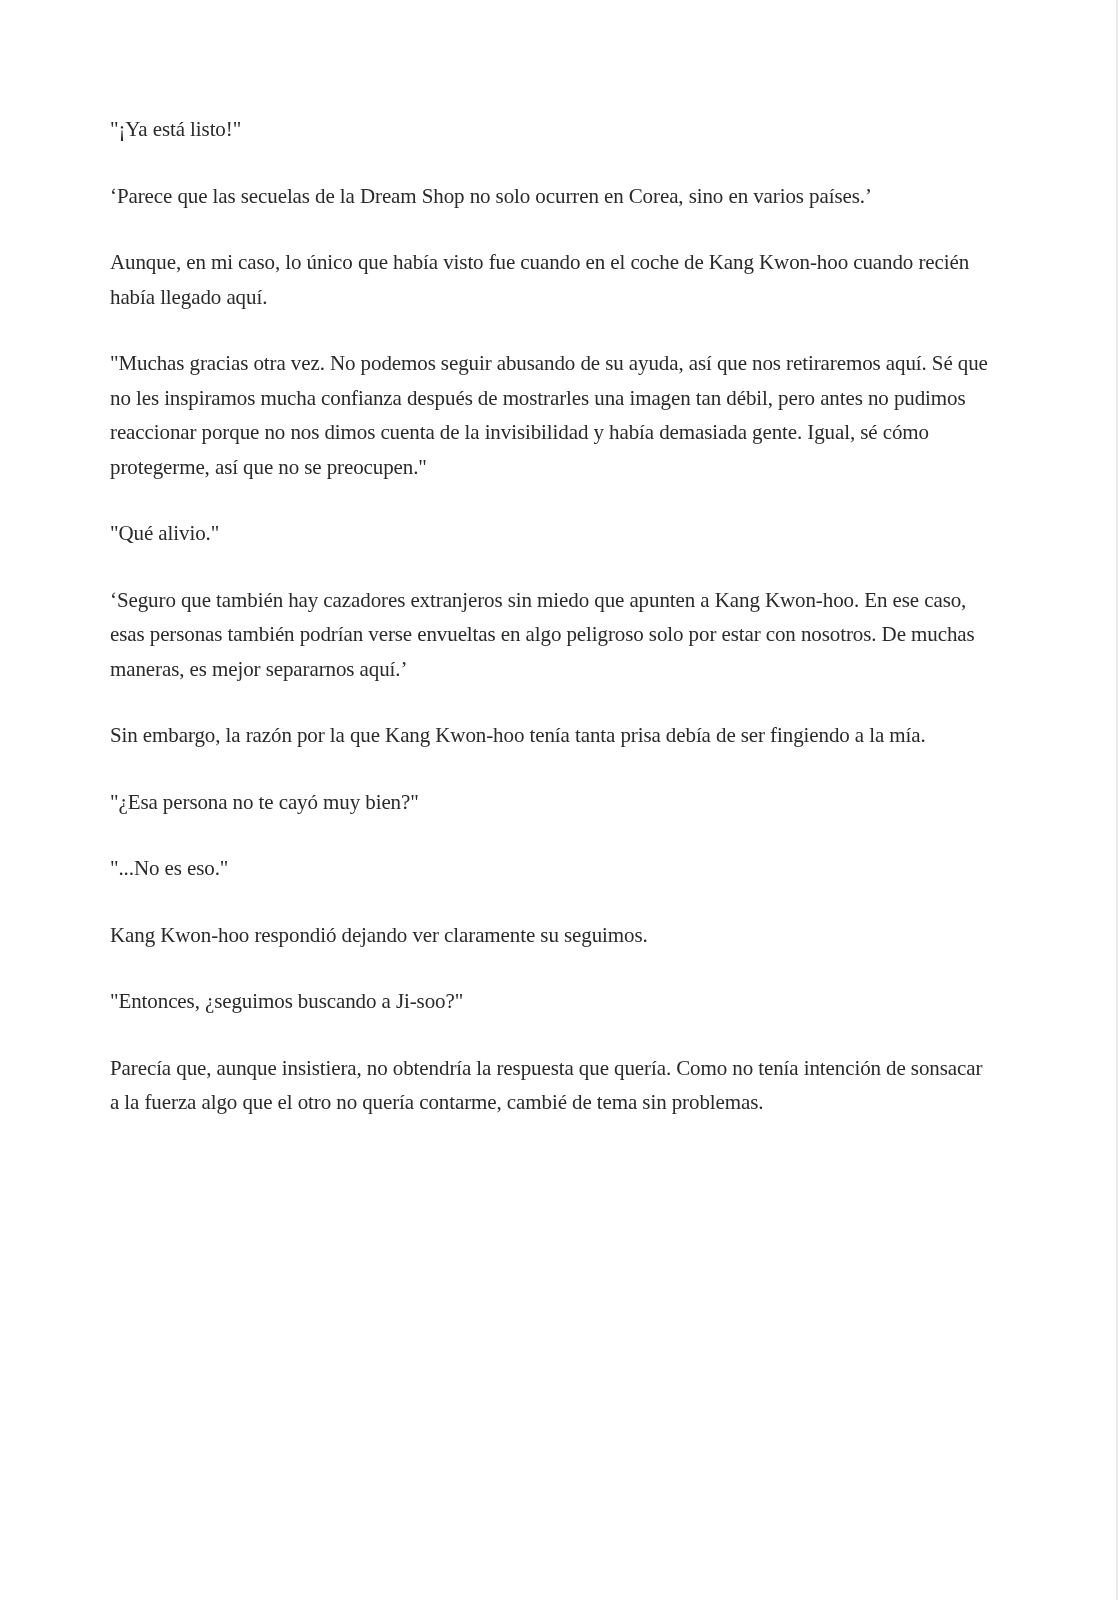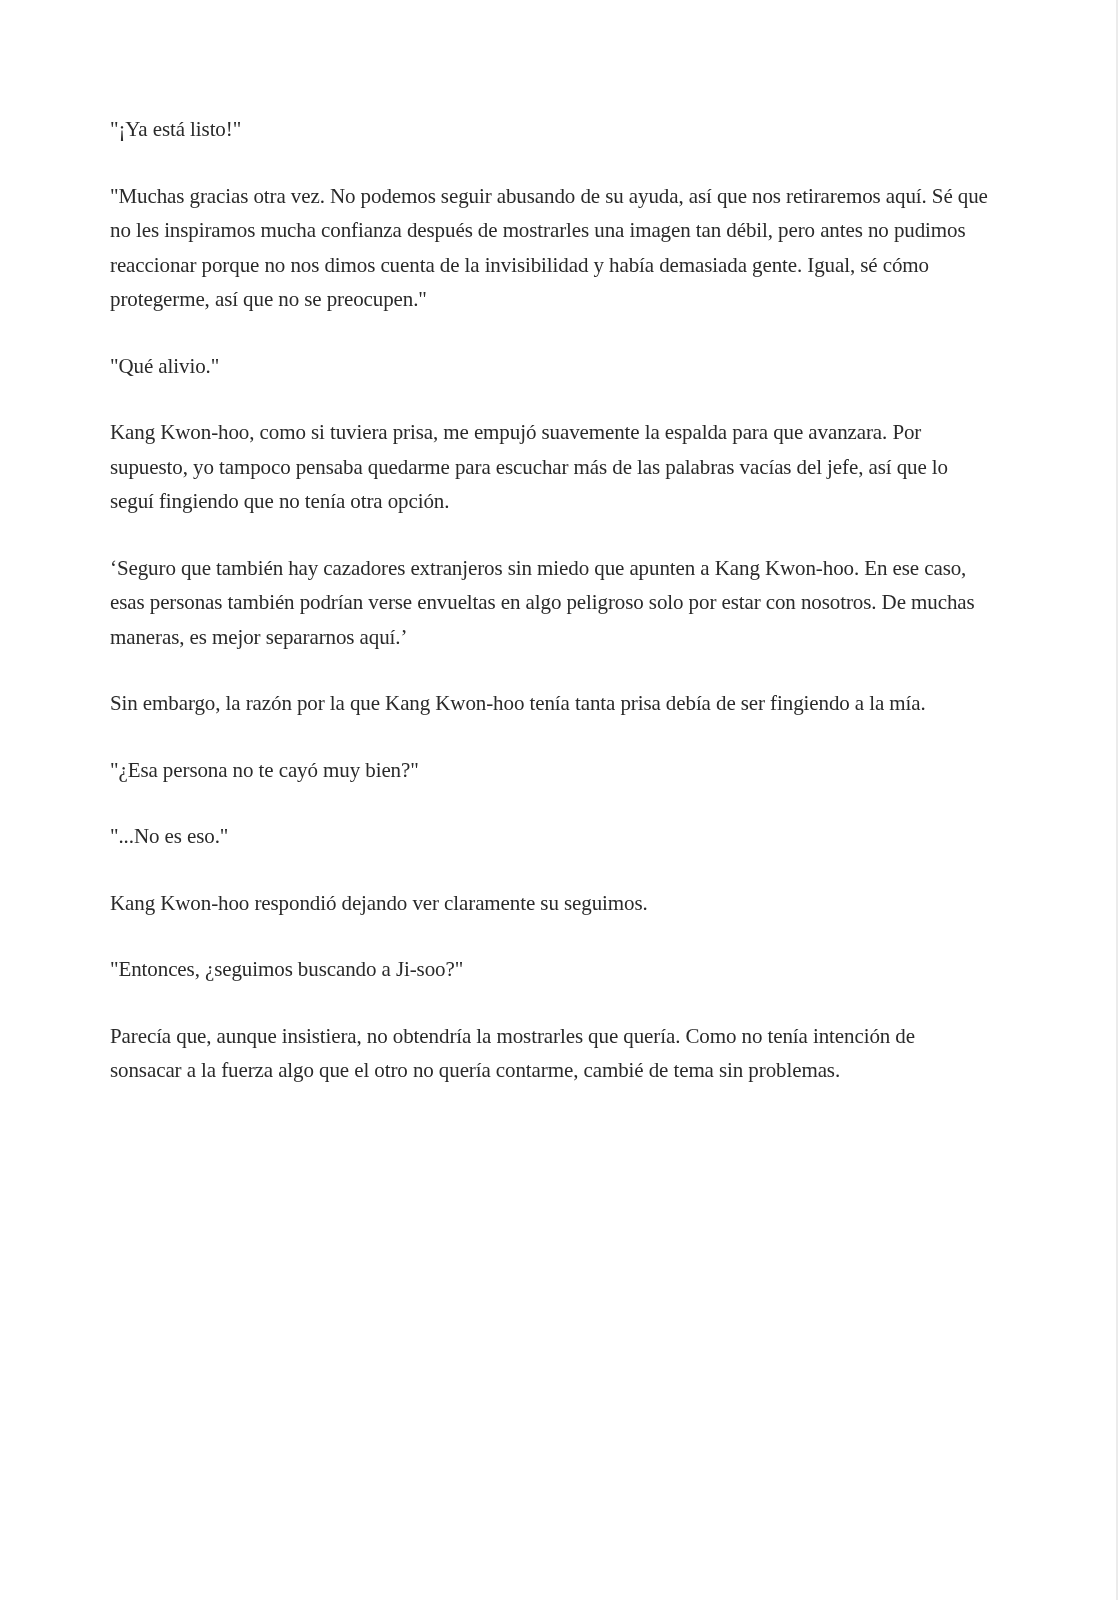--- a/index.html
+++ b/index.html
@@ -20,25 +20,26 @@
       letter-spacing:-0.1px;
     }
     .content p { margin:0 0 32px 0; }
   </style>
 </head>
 <body>
 
 <div class="page">
   <div class="content">
     <p>"¡Ya está listo!"</p>
+    <p>‘Parece que las secuelas de la Dream Shop no solo ocurren en Corea, sino en varios países.’</p>
+    <p>Aunque, en mi caso, lo único que había visto fue cuando en el coche de Kang Kwon-hoo cuando recién había llegado aquí.</p>
     <p>"Muchas gracias otra vez. No podemos seguir abusando de su ayuda, así que nos retiraremos aquí. Sé que no les inspiramos mucha confianza después de mostrarles una imagen tan débil, pero antes no pudimos reaccionar porque no nos dimos cuenta de la invisibilidad y había demasiada gente. Igual, sé cómo protegerme, así que no se preocupen."</p>
     <p>"Qué alivio."</p>
-    <p>Kang Kwon-hoo, como si tuviera prisa, me empujó suavemente la espalda para que avanzara. Por supuesto, yo tampoco pensaba quedarme para escuchar más de las palabras vacías del jefe, así que lo seguí fingiendo que no tenía otra opción.</p>
     <p>‘Seguro que también hay cazadores extranjeros sin miedo que apunten a Kang Kwon-hoo. En ese caso, esas personas también podrían verse envueltas en algo peligroso solo por estar con nosotros. De muchas maneras, es mejor separarnos aquí.’</p>
     <p>Sin embargo, la razón por la que Kang Kwon-hoo tenía tanta prisa debía de ser fingiendo a la mía.</p>
     <p>"¿Esa persona no te cayó muy bien?"</p>
     <p>"...No es eso."</p>
     <p>Kang Kwon-hoo respondió dejando ver claramente su seguimos.</p>
     <p>"Entonces, ¿seguimos buscando a Ji-soo?"</p>
-    <p>Parecía que, aunque insistiera, no obtendría la mostrarles que quería. Como no tenía intención de sonsacar a la fuerza algo que el otro no quería contarme, cambié de tema sin problemas.</p>
+    <p>Parecía que, aunque insistiera, no obtendría la respuesta que quería. Como no tenía intención de sonsacar a la fuerza algo que el otro no quería contarme, cambié de tema sin problemas.</p>
   </div>
 </div>
 <div class="edge"></div>
 
 </body></html>

